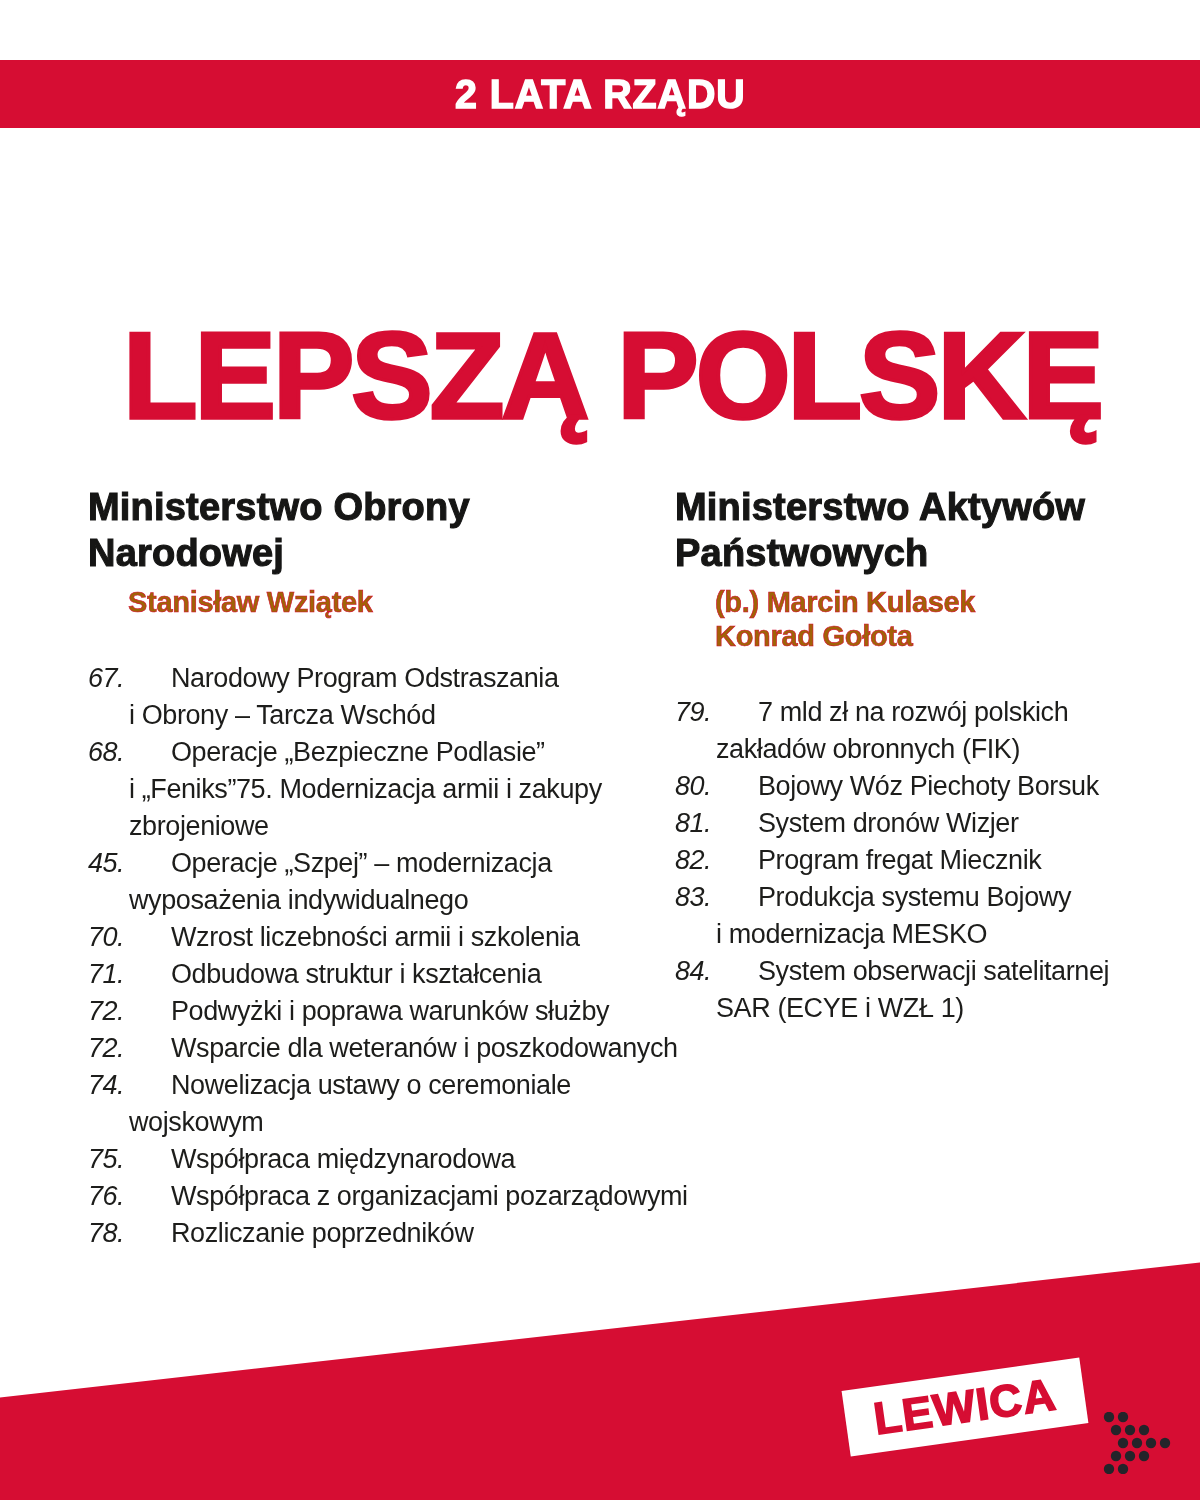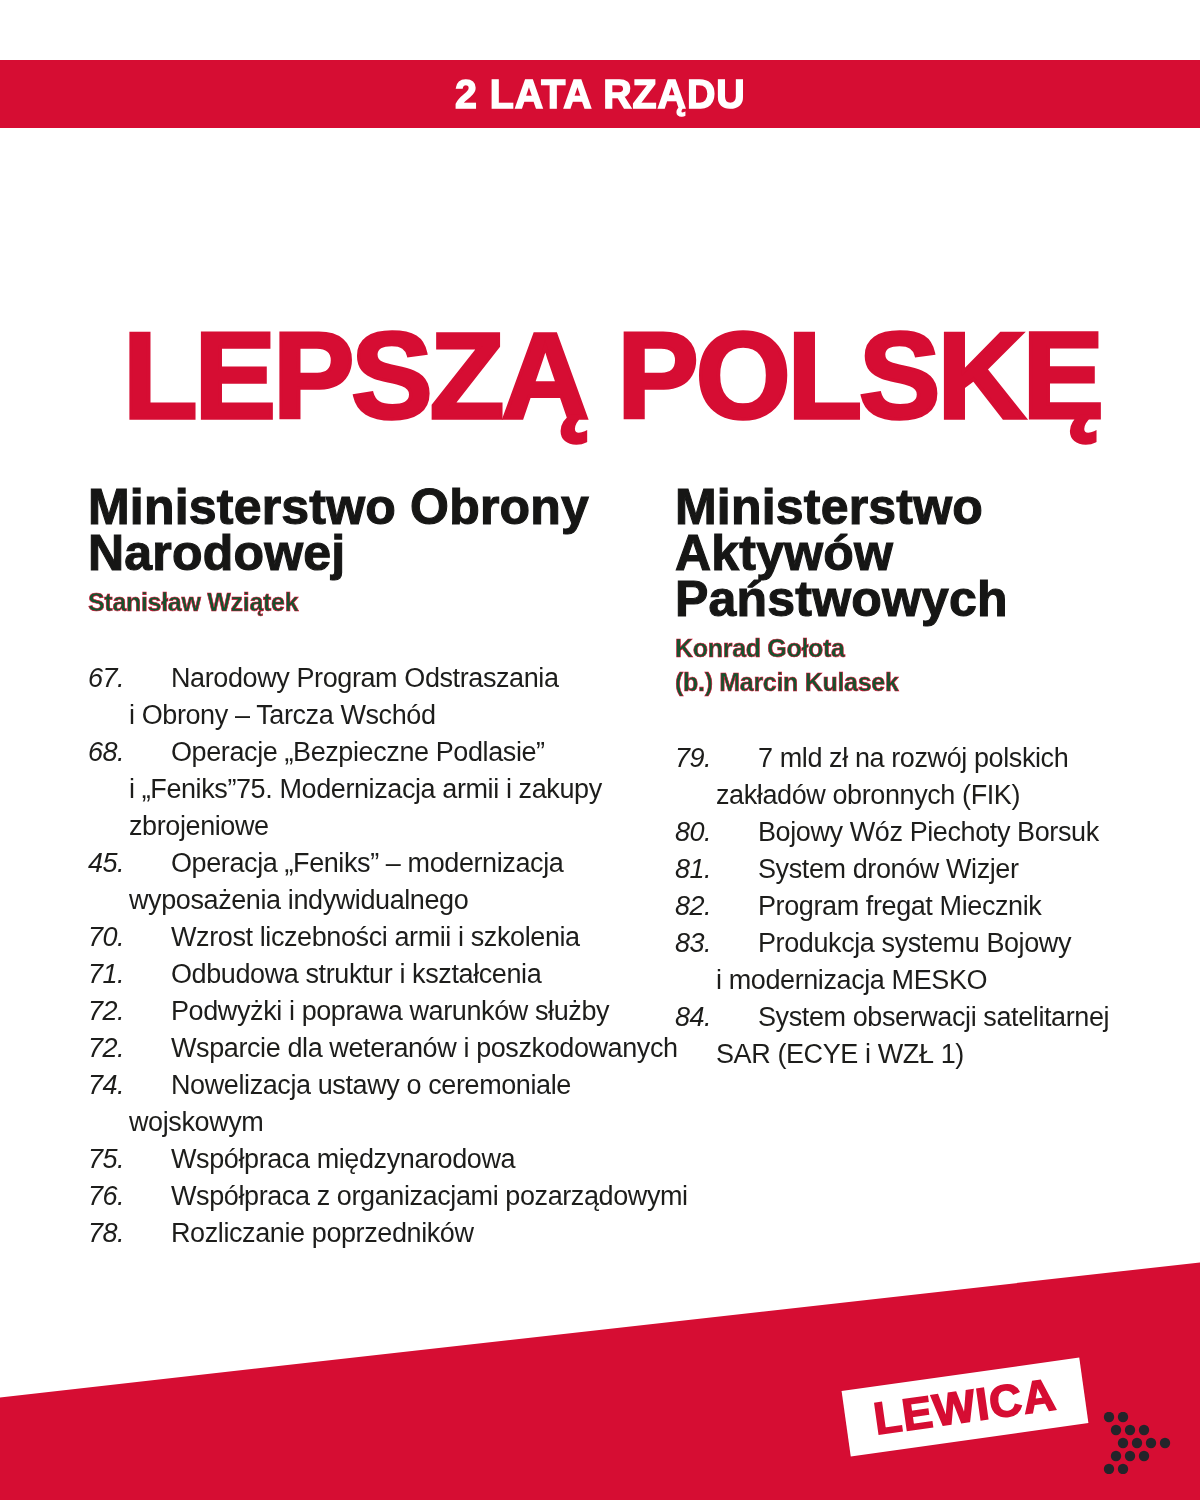--- a/index.html
+++ b/index.html
@@ -44,32 +44,33 @@
     -webkit-text-stroke:3.5px #d60d33;
     white-space:nowrap;
     padding-left:12px;
   }
   
   .col{position:absolute;top:484px;}
   .col-left{left:88px;width:622px;}
   .col-right{left:675px;width:510px;}
   .ministry{
     margin:0;
-    font-size:50px;line-height:46px;font-weight:800;
+    font-size:38px;line-height:46px;font-weight:800;
     color:#161615;
     -webkit-text-stroke:1.1px #161615;
     letter-spacing:.2px;
     white-space:pre-line;
   }
   .ministers{margin-top:9px;}
   .minister-line{
-    font-size:25px;line-height:34px;font-weight:700;
-    color:#14532d;
+    font-size:29px;line-height:34px;font-weight:700;
+    color:#a16207;
     -webkit-text-stroke:.6px #d60d33;
     letter-spacing:-.3px;
+    margin-left:40px;
   }
   .list{margin-top:41px;}
   .list-item{
     position:relative;
     padding-left:41px;
     font-size:27px;line-height:37px;
     letter-spacing:-.4px;
     color:#1d1d1b;
   }
   .item-num{
@@ -116,40 +117,40 @@
 Narodowej</h2>
     <div class="ministers">
         <div class="minister-line">Stanisław Wziątek</div>
       </div>
     <div class="list">
         <div class="list-item"><span class="item-num">67.</span><span class="item-text">Narodowy Program Odstraszania
 i Obrony – Tarcza Wschód</span></div>
         <div class="list-item"><span class="item-num">68.</span><span class="item-text">Operacje „Bezpieczne Podlasie”
 i „Feniks”75. Modernizacja armii i zakupy
 zbrojeniowe</span></div>
-        <div class="list-item"><span class="item-num">45.</span><span class="item-text">Operacja „Feniks” – modernizacja
+        <div class="list-item"><span class="item-num">45.</span><span class="item-text">Operacje „Szpej” – modernizacja
 wyposażenia indywidualnego</span></div>
         <div class="list-item"><span class="item-num">70.</span><span class="item-text">Wzrost liczebności armii i szkolenia</span></div>
         <div class="list-item"><span class="item-num">71.</span><span class="item-text">Odbudowa struktur i kształcenia</span></div>
         <div class="list-item"><span class="item-num">72.</span><span class="item-text">Podwyżki i poprawa warunków służby</span></div>
         <div class="list-item"><span class="item-num">72.</span><span class="item-text">Wsparcie dla weteranów i poszkodowanych</span></div>
         <div class="list-item"><span class="item-num">74.</span><span class="item-text">Nowelizacja ustawy o ceremoniale
 wojskowym</span></div>
         <div class="list-item"><span class="item-num">75.</span><span class="item-text">Współpraca międzynarodowa</span></div>
         <div class="list-item"><span class="item-num">76.</span><span class="item-text">Współpraca z organizacjami pozarządowymi</span></div>
         <div class="list-item"><span class="item-num">78.</span><span class="item-text">Rozliczanie poprzedników</span></div>
       </div>
   </section>
 
   <section class="col col-right">
     <h2 class="ministry">Ministerstwo Aktywów
 Państwowych</h2>
     <div class="ministers">
+        <div class="minister-line">(b.) Marcin Kulasek</div>
         <div class="minister-line">Konrad Gołota</div>
-        <div class="minister-line">(b.) Marcin Kulasek</div>
       </div>
     <div class="list">
         <div class="list-item"><span class="item-num">79.</span><span class="item-text">7 mld zł na rozwój polskich
 zakładów obronnych (FIK)</span></div>
         <div class="list-item"><span class="item-num">80.</span><span class="item-text">Bojowy Wóz Piechoty Borsuk</span></div>
         <div class="list-item"><span class="item-num">81.</span><span class="item-text">System dronów Wizjer</span></div>
         <div class="list-item"><span class="item-num">82.</span><span class="item-text">Program fregat Miecznik</span></div>
         <div class="list-item"><span class="item-num">83.</span><span class="item-text">Produkcja systemu Bojowy
 i modernizacja MESKO</span></div>
         <div class="list-item"><span class="item-num">84.</span><span class="item-text">System obserwacji satelitarnej

